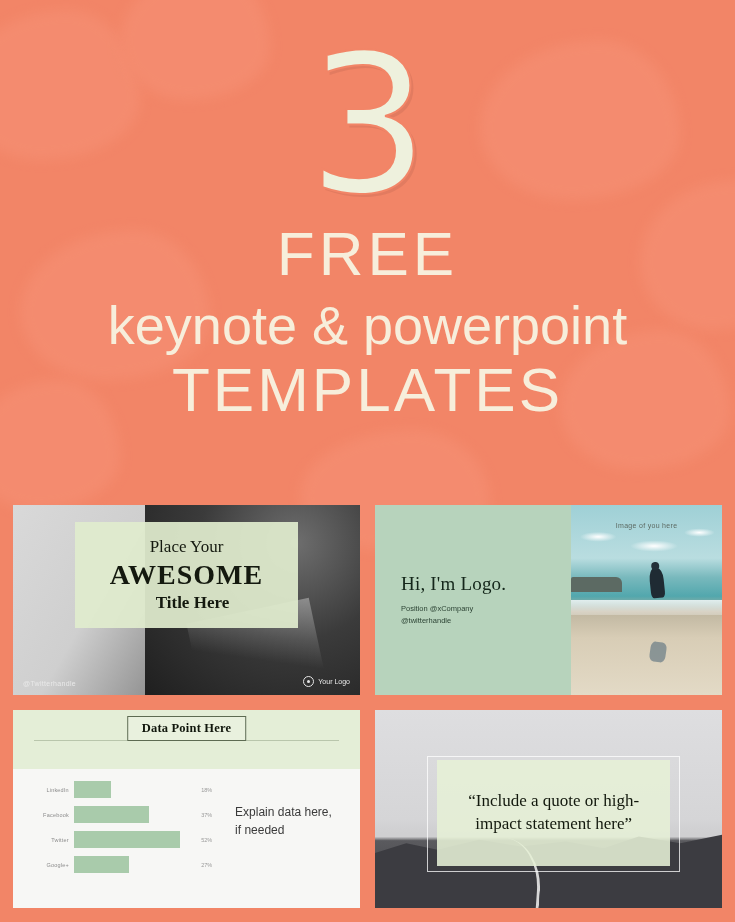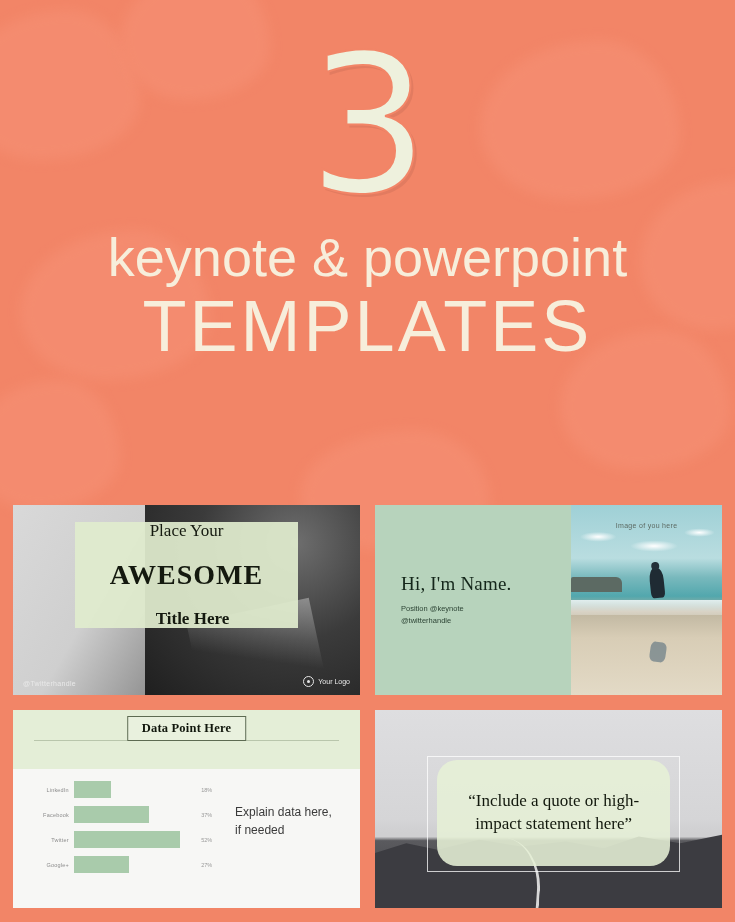--- a/index.html
+++ b/index.html
@@ -66,21 +66,21 @@
   .hero-script {
     margin: 12px 0 0 0;
     font-size: 54px;
     font-weight: 300;
     letter-spacing: 0px;
     color: #f7eedb;
     line-height: 1.05;
   }
   .hero-templates {
     margin: 4px 0 0 0;
-    font-size: 72px;
+    font-size: 62px;
     font-weight: 300;
     letter-spacing: 3px;
     color: #f7eedb;
     line-height: 1.05;
   }
 
   
   .slide-grid {
     position: absolute;
     left: 13px;
@@ -120,21 +120,21 @@
     position: absolute;
     left: 18%;
     top: 9%;
     width: 64%;
     height: 56%;
     background: rgba(224,236,205,.93);
     display: flex;
     flex-direction: column;
     align-items: center;
     justify-content: center;
-    gap: 18px;
+    gap: 2px;
     font-family: "Liberation Serif", serif;
     color: #14190f;
   }
   .s1-line1 { font-size: 17px; }
   .s1-line2 { font-size: 28px; font-weight: bold; letter-spacing: 1px; text-align: center; }
   .s1-line3 { font-size: 17px; font-weight: bold; margin-left: 12px; }
   .s1-handle {
     position: absolute;
     left: 10px; bottom: 8px;
     font-size: 7px;
@@ -366,41 +366,41 @@
     background: rgba(230,240,214,.88);
     display: flex;
     align-items: center;
     justify-content: center;
     text-align: center;
     font-family: "Liberation Serif", serif;
     font-size: 17px;
     line-height: 1.35;
     color: #12180d;
     padding: 0 8px;
-    border-radius: 20px;
   }
 </style>
 </head>
 <body>
 
 <div class="poster">
 
   <div class="bg-texture">
     <span style="left:-40px;  top:10px;  width:180px; height:150px;"></span>
     <span style="left:120px;  top:-30px; width:150px; height:130px;"></span>
     <span style="left:480px;  top:40px;  width:200px; height:160px;"></span>
     <span style="left:640px;  top:180px; width:160px; height:150px;"></span>
     <span style="left:20px;   top:230px; width:190px; height:150px;"></span>
     <span style="left:300px;  top:430px; width:190px; height:120px;"></span>
     <span style="left:560px;  top:330px; width:170px; height:140px;"></span>
     <span style="left:-30px;  top:380px; width:150px; height:130px;"></span>
   </div>
 
   <div class="hero">
     <div class="hero-number">3</div>
+    <div class="hero-free">FREE</div>
     <div class="hero-script">keynote &amp; powerpoint</div>
     <div class="hero-templates">TEMPLATES</div>
   </div>
 
   <div class="slide-grid">
 
     <div class="slide s1">
       <div class="s1-photo-dark"></div>
       <div class="s1-pen"></div>
       <div class="s1-titlebox">
@@ -410,23 +410,23 @@
       </div>
       <div class="s1-handle">@Twitterhandle</div>
       <div class="s1-logo">
         <span class="dot"></span>
         <span>Your Logo</span>
       </div>
     </div>
 
     <div class="slide s2">
       <div class="s2-left">
-        <div class="s2-name">Hi, I'm Name.</div>
+        <div class="s2-name">Hi, I'm Logo.</div>
         <div class="s2-meta">
-          <div>Position @keynote</div>
+          <div>Position @xCompany</div>
           <div>@twitterhandle</div>
         </div>
       </div>
       <div class="s2-photo">
         <div class="s2-clouds"></div>
         <div class="s2-cliff"></div>
         <div class="s2-surf"></div>
         <div class="s2-person"></div>
         <div class="s2-reflection"></div>
         <div class="s2-imglabel">Image of you here</div>

